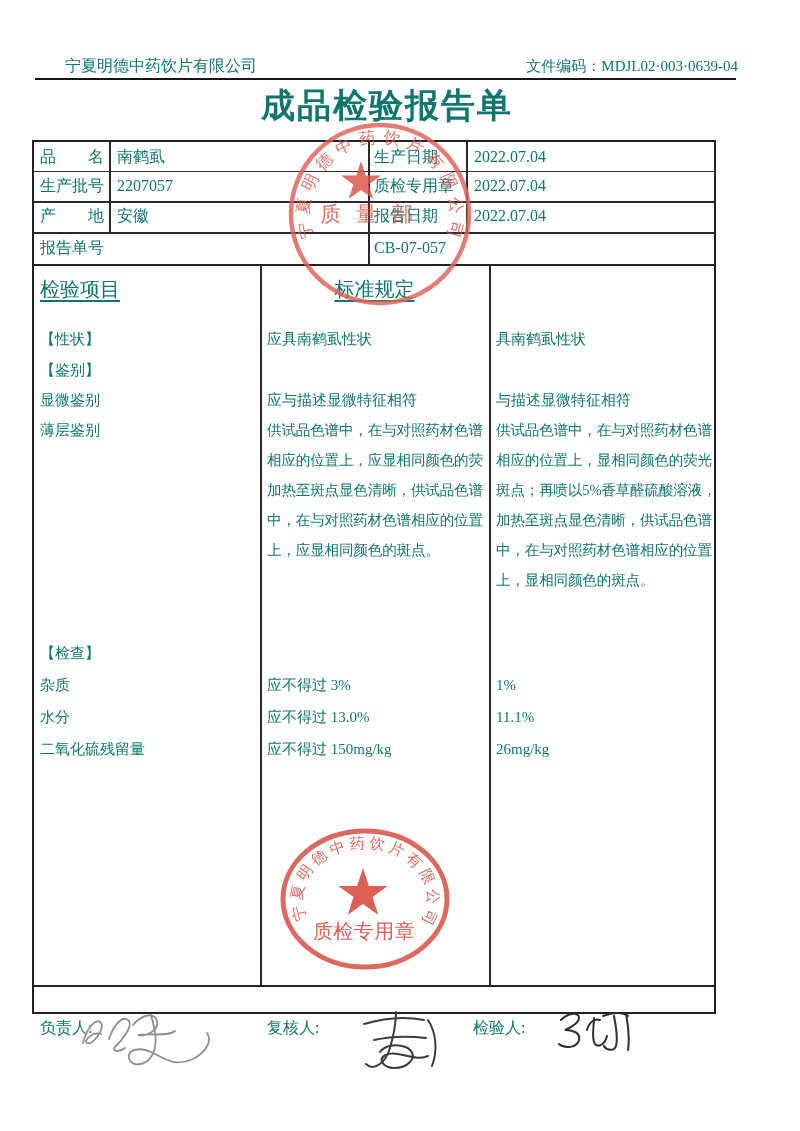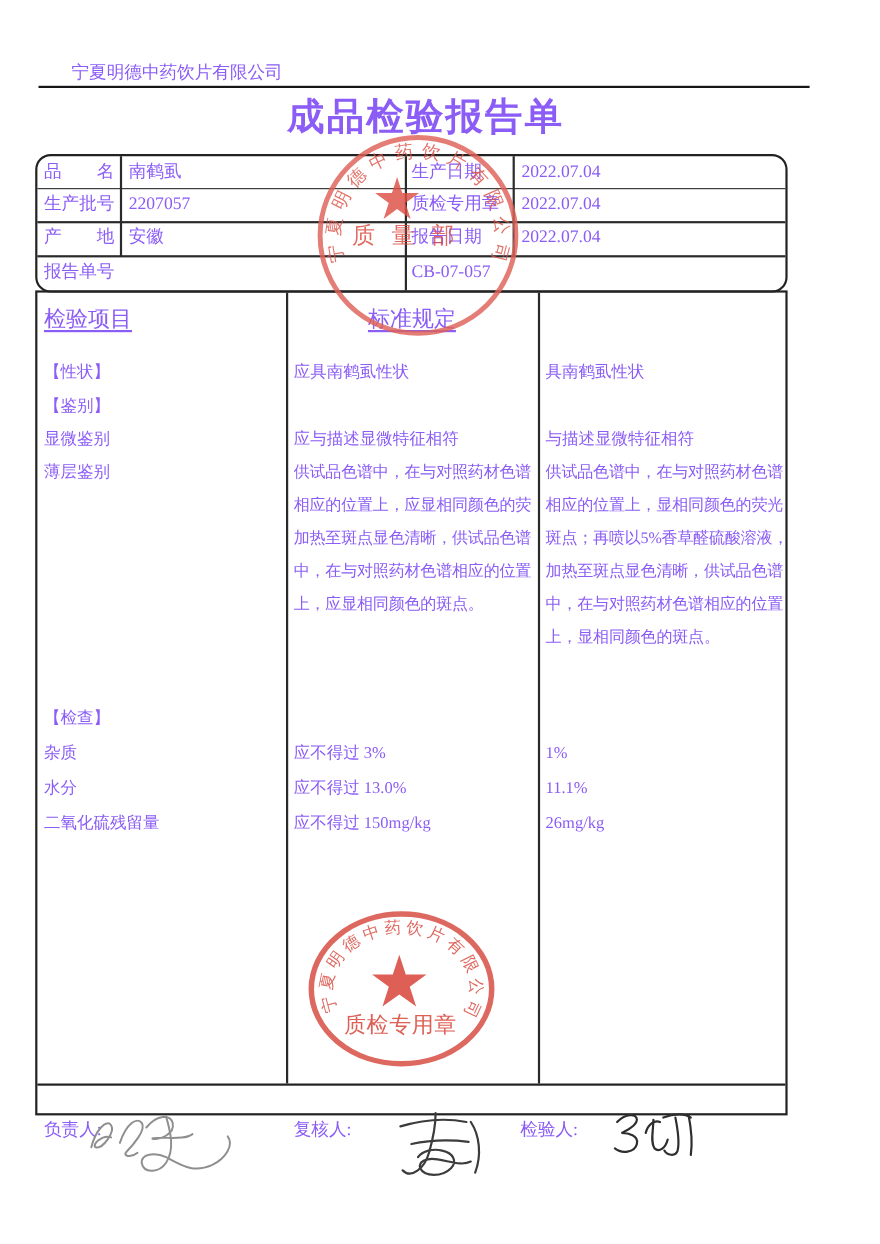--- a/index.html
+++ b/index.html
@@ -1,46 +1,47 @@
 <!DOCTYPE html>
 <html><head>
 <meta charset="utf-8">
 <style>
   html,body{margin:0;padding:0;background:#ffffff;}
   .page{
     position:relative;width:800px;height:1131px;background:#fff;overflow:hidden;
-    font-family:"Liberation Serif","DejaVu Serif",serif;color:#8b5cf6;
+    font-family:"Liberation Serif","DejaVu Serif",serif;color:#0f766e;
   }
   .abs{position:absolute;white-space:nowrap;}
   .hdr-company{left:65px;top:56px;font-size:16px;}
   .hdr-code{right:62px;top:57px;font-size:15px;}
   .hdr-rule{left:35px;top:78px;width:701px;height:2px;background:#161616;}
   .doc-title{left:32px;top:83px;width:710px;text-align:center;font-size:34px;font-weight:700;letter-spacing:2px;}
   .box{position:absolute;border:2px solid #222;box-sizing:border-box;background:transparent;}
-  .info-table{left:32px;top:140px;width:684px;height:126px;border-radius:14px;}
+  .info-table{left:32px;top:140px;width:684px;height:126px;}
   .main-table{left:32px;top:264px;width:684px;height:750px;}
   .hline{position:absolute;left:0;width:100%;height:1.5px;background:#2a2a2a;}
   .vline{position:absolute;top:0;width:1.5px;background:#2a2a2a;}
   .cell{position:absolute;font-size:16px;line-height:29px;height:29px;}
   .mcell{position:absolute;font-size:15px;line-height:22px;height:22px;}
   .colhead{position:absolute;font-size:20px;text-decoration:underline;text-underline-offset:4px;}
   .tlc{position:absolute;font-size:14.6px;line-height:30px;letter-spacing:-0.2px;}
   .tlc div{white-space:nowrap;}
   .concl{position:absolute;left:8px;top:722px;height:25px;line-height:25px;font-size:16px;}
   .concl-line{position:absolute;left:0;top:719px;width:100%;height:2px;background:#222;}
   .signer{position:absolute;top:1014px;height:28px;line-height:28px;font-size:16px;}
   .sig{position:absolute;pointer-events:none;}
   .stamp{position:absolute;pointer-events:none;}
 </style>
 </head>
 <body>
 
 <div class="page">
 
   <div class="abs hdr-company">宁夏明德中药饮片有限公司</div>
+  <div class="abs hdr-code">文件编码：MDJL02·003·0639-04</div>
   <div class="abs hdr-rule"></div>
   <div class="abs doc-title">成品检验报告单</div>
 
   <div class="box info-table">
     <div class="hline" style="top:28.5px"></div>
     <div class="hline" style="top:59px"></div>
     <div class="hline" style="top:90px"></div>
     <div class="vline" style="left:75px;height:91px"></div>
     <div class="vline" style="left:334px;height:122px"></div>
     <div class="vline" style="left:432px;height:91px"></div>

